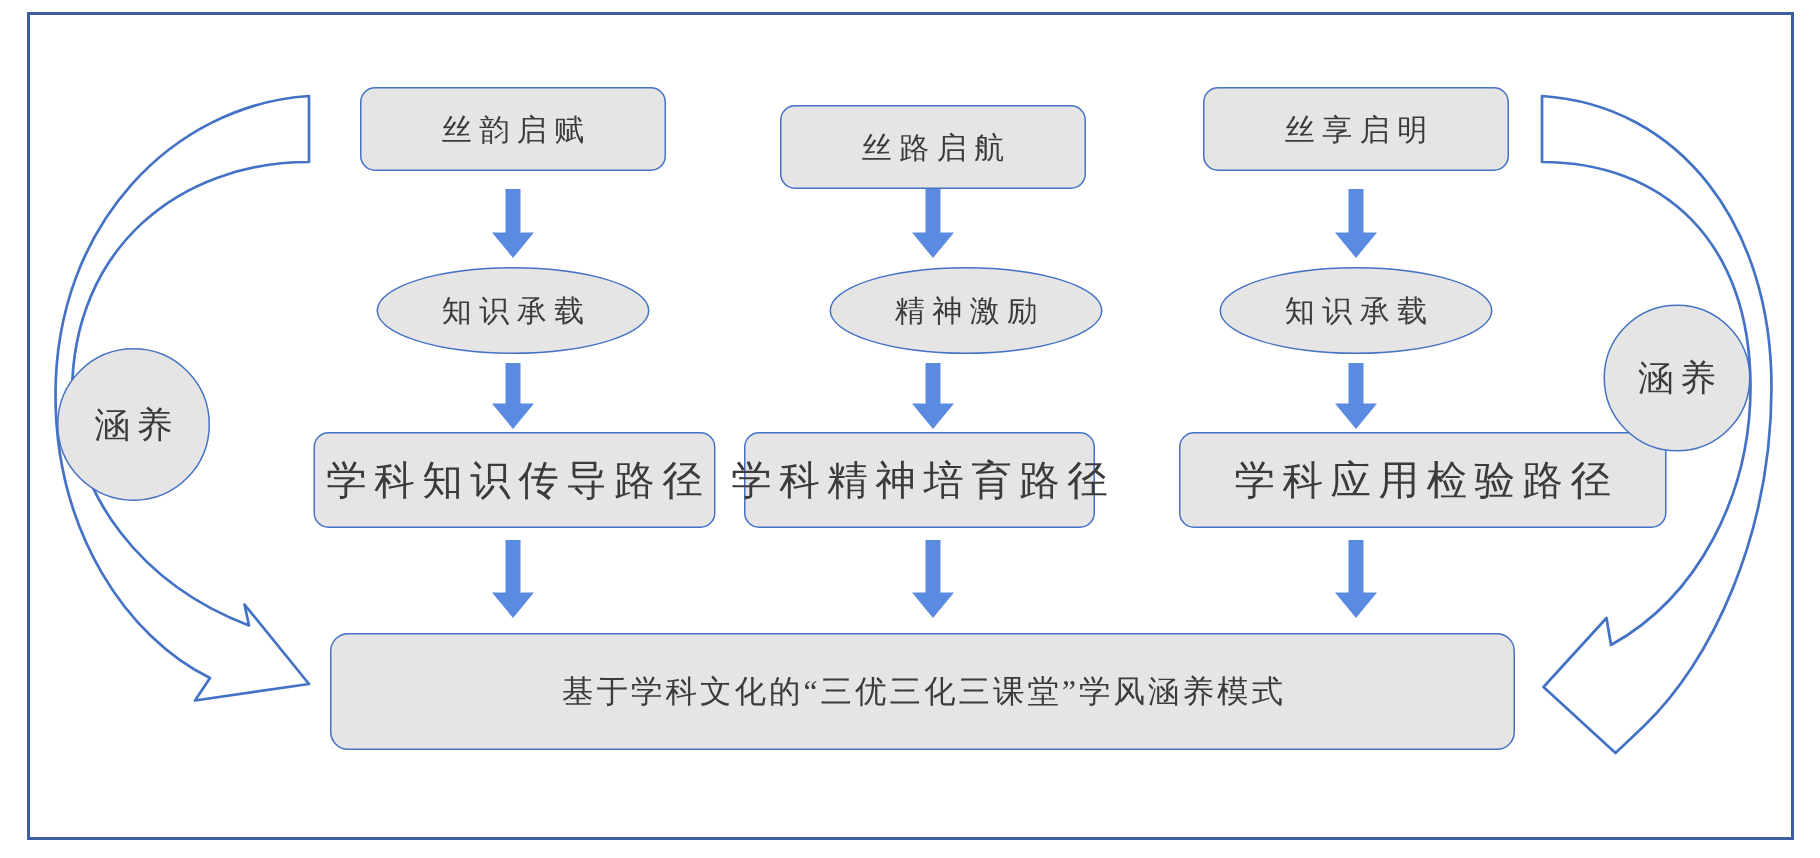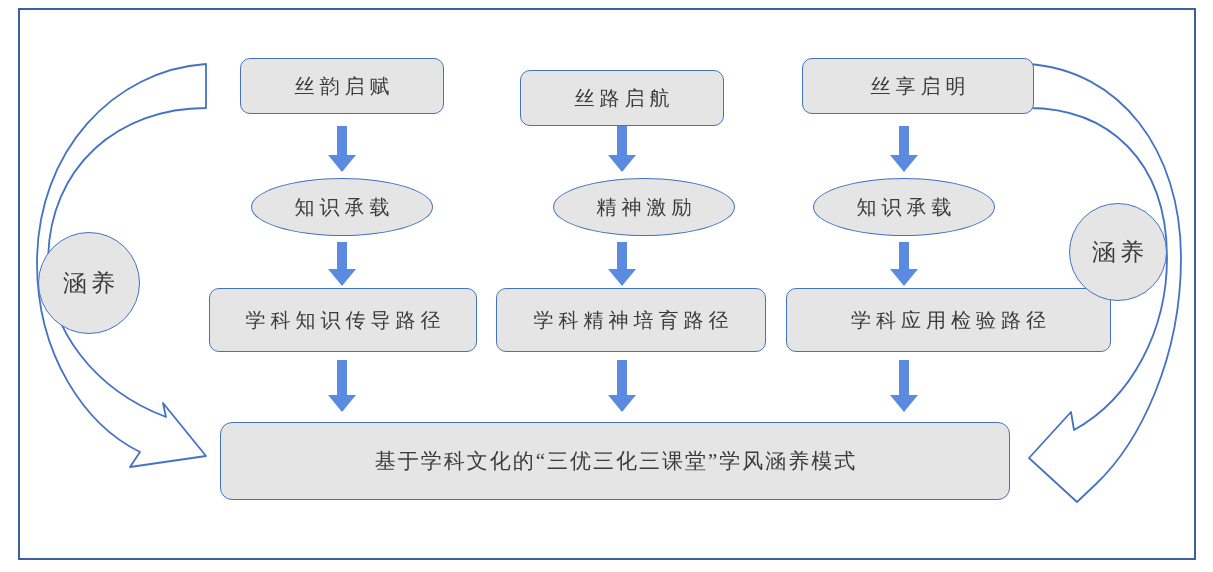--- a/index.html
+++ b/index.html
@@ -15,21 +15,21 @@
   svg.arrows{position:absolute;left:0;top:0;width:1213px;height:572px;pointer-events:none;}
   .node{
     position:absolute;display:flex;align-items:center;justify-content:center;
     background:#e5e5e5;border:1.6px solid var(--outline,#4472c4);
     box-sizing:border-box;text-align:center;
   }
   .rbox{border-radius:10px;}
   .ellipse{border-radius:50%;}
   .circle{border-radius:50%;}
   .lbl{font-size:20px;letter-spacing:5px;text-indent:5px;white-space:nowrap;}
-  .lbl-path{font-size:20px;letter-spacing:5px;text-indent:5px;white-space:nowrap;}
+  .lbl-path{font-size:27px;letter-spacing:5px;text-indent:5px;white-space:nowrap;}
   .lbl-bottom{font-size:21px;letter-spacing:2px;text-indent:2px;white-space:nowrap;}
   .lbl-circle{font-size:24px;letter-spacing:4px;text-indent:4px;white-space:nowrap;}
 </style>
 </head>
 <body>
 
 <div class="frame"></div>
 
 <svg class="arrows" viewBox="0 0 1213 572">
 
@@ -48,38 +48,38 @@
   <path fill="var(--arrow-fill,#5b8be1)" d="M899 242 H909 V269 H918 L904 286 L890 269 H899 Z"></path>
   <path fill="var(--arrow-fill,#5b8be1)" d="M899 360 H909 V395 H918 L904 412 L890 395 H899 Z"></path>
 </svg>
 
 <div class="node rbox" style="left:240px;top:58px;width:204px;height:56px;">
   <span class="lbl">丝韵启赋</span>
 </div>
 <div class="node rbox" style="left:520px;top:58px;width:204px;height:56px;margin-top:12px;">
   <span class="lbl">丝路启航</span>
 </div>
-<div class="node rbox" style="left:802px;top:58px;width:232px;height:56px;">
+<div class="node rbox" style="left:802px;top:58px;width:204px;height:56px;">
   <span class="lbl">丝享启明</span>
 </div>
 
 <div class="node ellipse" style="left:251px;top:178px;width:182px;height:58px;">
   <span class="lbl">知识承载</span>
 </div>
 <div class="node ellipse" style="left:553px;top:178px;width:182px;height:58px;">
   <span class="lbl">精神激励</span>
 </div>
 <div class="node ellipse" style="left:813px;top:178px;width:182px;height:58px;">
   <span class="lbl">知识承载</span>
 </div>
 
 <div class="node rbox" style="left:209px;top:288px;width:268px;height:64px;">
   <span class="lbl-path">学科知识传导路径</span>
 </div>
-<div class="node rbox" style="left:496px;top:288px;width:270px;height:64px;">
+<div class="node rbox" style="left:496px;top:288px;width:234px;height:64px;">
   <span class="lbl-path">学科精神培育路径</span>
 </div>
 <div class="node rbox" style="left:786px;top:288px;width:325px;height:64px;">
   <span class="lbl-path">学科应用检验路径</span>
 </div>
 
 <div class="node rbox" style="left:220px;top:422px;width:790px;height:78px;border-radius:12px;">
   <span class="lbl-bottom">基于学科文化的“三优三化三课堂”学风涵养模式</span>
 </div>
 

